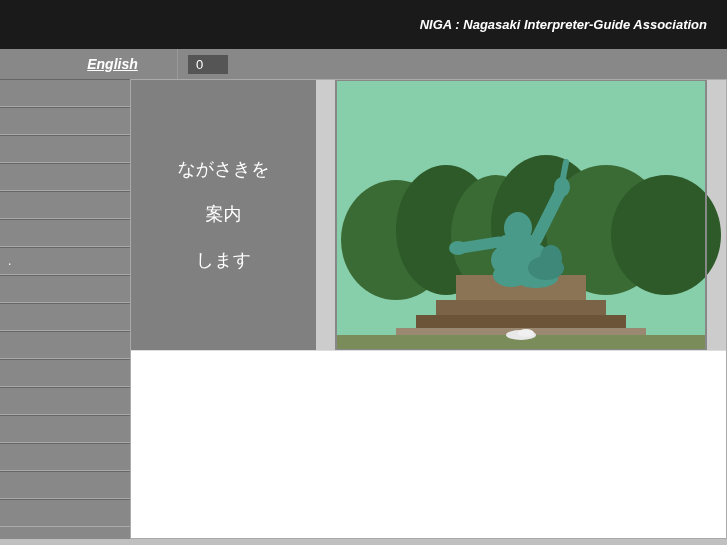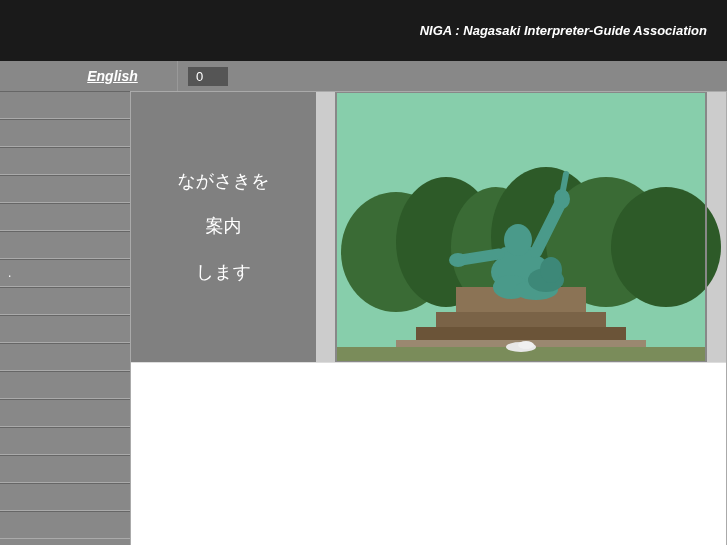--- a/index.html
+++ b/index.html
@@ -7,21 +7,21 @@
       width: 727px;
       height: 545px;
       font-family: Arial, sans-serif;
       background: #c0c0c0;
       overflow: hidden;
     }
 
     
     #top-bar {
       width: 100%;
-      height: 61px;
+      height: 49px;
       background: #1a1a1a;
       display: flex;
       align-items: center;
       justify-content: flex-end;
       padding-right: 20px;
       padding-left: 20px;
     }
 
     #site-title {
       color: #ffffff;

